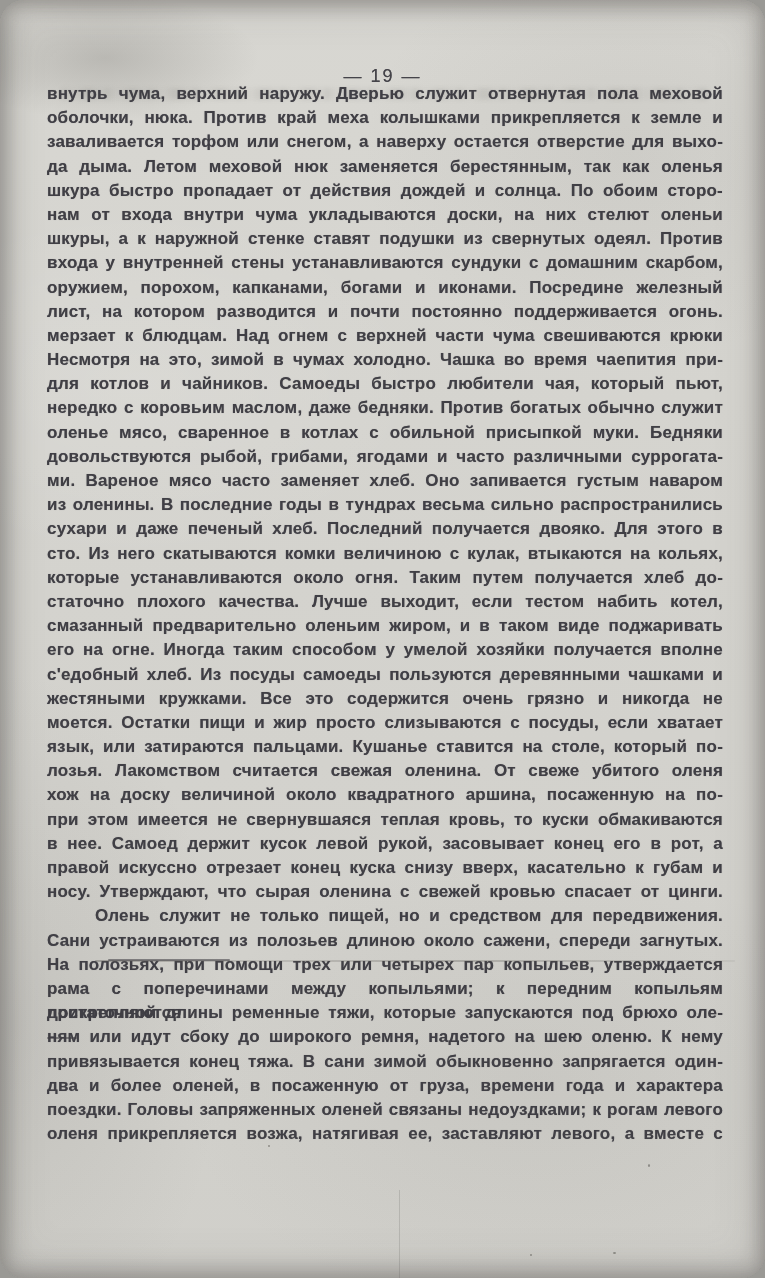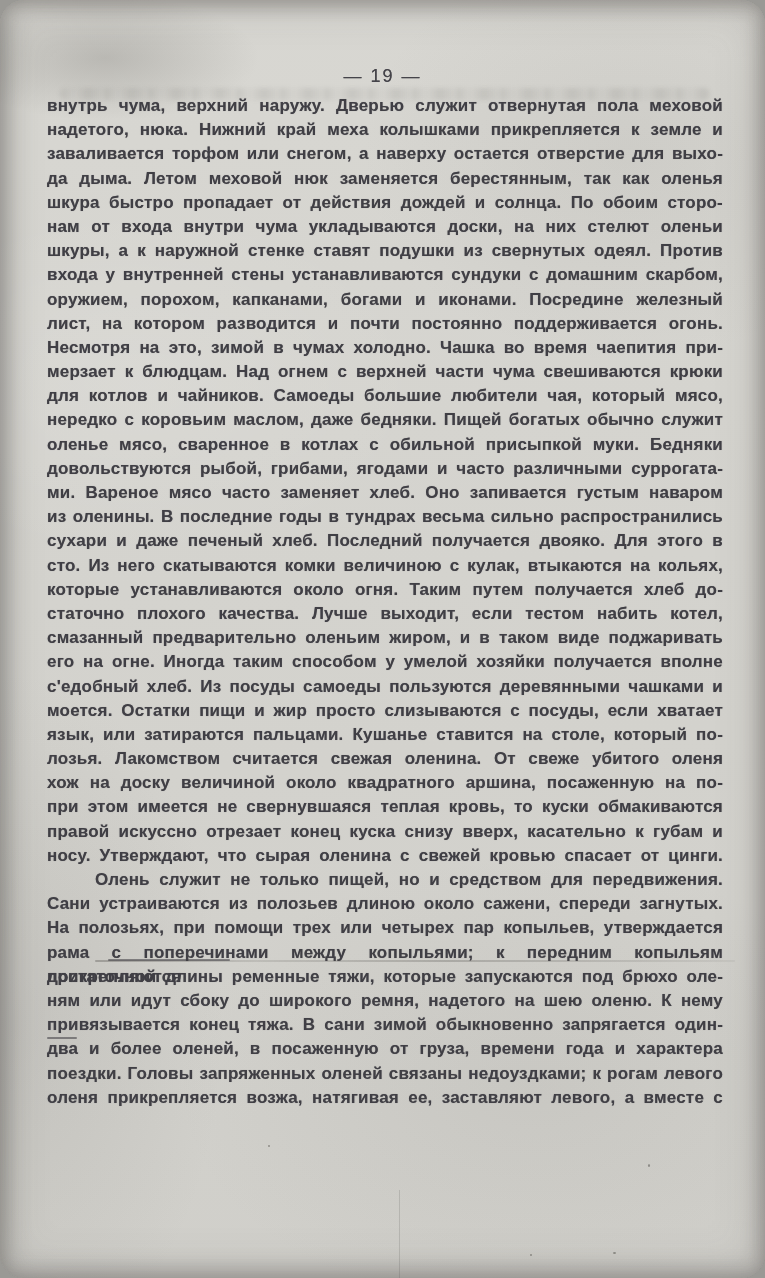--- a/index.html
+++ b/index.html
@@ -52,21 +52,21 @@
     width: 100%;
     text-align: center;
     font-size: 18px;
     letter-spacing: 2px;
     color: #45444a;
     text-shadow: 0 0 0.6px rgba(69,68,74,0.75);
   }
   .text-block {
     position: absolute;
     left: 47px;
-    top: 94px;
+    top: 82px;
     width: 676px;
     font-size: 17px;
     font-weight: bold;
     line-height: 24.2px;
     color: #403f45;
     letter-spacing: 0.2px;
     text-shadow: 0 0 0.7px rgba(64,63,69,0.55);
   }
   .text-line {
     text-align: justify;
@@ -121,49 +121,51 @@
 <body>
 
 <div class="paper">
   <div class="ghost-band"></div>
 
   <div class="page-number">— 19 —</div>
 
   <div class="text-block">
     <div class="paragraph paragraph-1">
         <div class="text-line">внутрь чума, верхний наружу. Дверью служит отвернутая пола меховой</div>
-        <div class="text-line">надетого, нюка. Нижний край меха колышками прикрепляется к земле и</div>
+        <div class="text-line">оболочки, нюка. Против край меха колышками прикрепляется к земле и</div>
         <div class="text-line">заваливается торфом или снегом, а наверху остается отверстие для выхо-</div>
         <div class="text-line">да дыма. Летом меховой нюк заменяется берестянным, так как оленья</div>
         <div class="text-line">шкура быстро пропадает от действия дождей и солнца. По обоим сторо-</div>
         <div class="text-line">нам от входа внутри чума укладываются доски, на них стелют оленьи</div>
         <div class="text-line">шкуры, а к наружной стенке ставят подушки из свернутых одеял. Против</div>
         <div class="text-line">входа у внутренней стены устанавливаются сундуки с домашним скарбом,</div>
         <div class="text-line">оружием, порохом, капканами, богами и иконами. Посредине железный</div>
         <div class="text-line">лист, на котором разводится и почти постоянно поддерживается огонь.</div>
+        <div class="text-line">мерзает к блюдцам. Над огнем с верхней части чума свешиваются крюки</div>
         <div class="text-line">Несмотря на это, зимой в чумах холодно. Чашка во время чаепития при-</div>
-        <div class="text-line">мерзает к блюдцам. Над огнем с верхней части чума свешиваются крюки</div>
-        <div class="text-line">для котлов и чайников. Самоеды большие любители чая, который мясо,</div>
-        <div class="text-line">нередко с коровьим маслом, даже бедняки. Пищей богатых обычно служит</div>
+        <div class="text-line">для котлов и чайников. Самоеды быстро любители чая, который пьют,</div>
+        <div class="text-line">нередко с коровьим маслом, даже бедняки. Против богатых обычно служит</div>
         <div class="text-line">оленье мясо, сваренное в котлах с обильной присыпкой муки. Бедняки</div>
         <div class="text-line">довольствуются рыбой, грибами, ягодами и часто различными суррогата-</div>
         <div class="text-line">ми. Вареное мясо часто заменяет хлеб. Оно запивается густым наваром</div>
         <div class="text-line">из оленины. В последние годы в тундрах весьма сильно распространились</div>
         <div class="text-line">сухари и даже печеный хлеб. Последний получается двояко. Для этого в</div>
         <div class="text-line">сто. Из него скатываются комки величиною с кулак, втыкаются на кольях,</div>
         <div class="text-line">которые устанавливаются около огня. Таким путем получается хлеб до-</div>
         <div class="text-line">статочно плохого качества. Лучше выходит, если тестом набить котел,</div>
         <div class="text-line">смазанный предварительно оленьим жиром, и в таком виде поджаривать</div>
         <div class="text-line">его на огне. Иногда таким способом у умелой хозяйки получается вполне</div>
         <div class="text-line">с'едобный хлеб. Из посуды самоеды пользуются деревянными чашками и</div>
+        <div class="text-line">жестяными кружками. Все это содержится очень грязно и никогда не</div>
         <div class="text-line">моется. Остатки пищи и жир просто слизываются с посуды, если хватает</div>
         <div class="text-line">язык, или затираются пальцами. Кушанье ставится на столе, который по-</div>
         <div class="text-line">лозья. Лакомством считается свежая оленина. От свеже убитого оленя</div>
         <div class="text-line">хож на доску величиной около квадратного аршина, посаженную на по-</div>
         <div class="text-line">при этом имеется не свернувшаяся теплая кровь, то куски обмакиваются</div>
+        <div class="text-line">в нее. Самоед держит кусок левой рукой, засовывает конец его в рот, а</div>
         <div class="text-line">правой искуссно отрезает конец куска снизу вверх, касательно к губам и</div>
         <div class="text-line">носу. Утверждают, что сырая оленина с свежей кровью спасает от цинги.</div>
       </div>
     <div class="paragraph paragraph-2">
         <div class="text-line">Олень служит не только пищей, но и средством для передвижения.</div>
         <div class="text-line">Сани устраиваются из полозьев длиною около сажени, спереди загнутых.</div>
         <div class="text-line">На полозьях, при помощи трех или четырех пар копыльев, утверждается</div>
         <div class="text-line">рама с поперечинами между копыльями; к передним копыльям прикрепляются</div>
         <div class="text-line">достаточной длины ременные тяжи, которые запускаются под брюхо оле-</div>
         <div class="text-line">ням или идут сбоку до широкого ремня, надетого на шею оленю. К нему</div>

